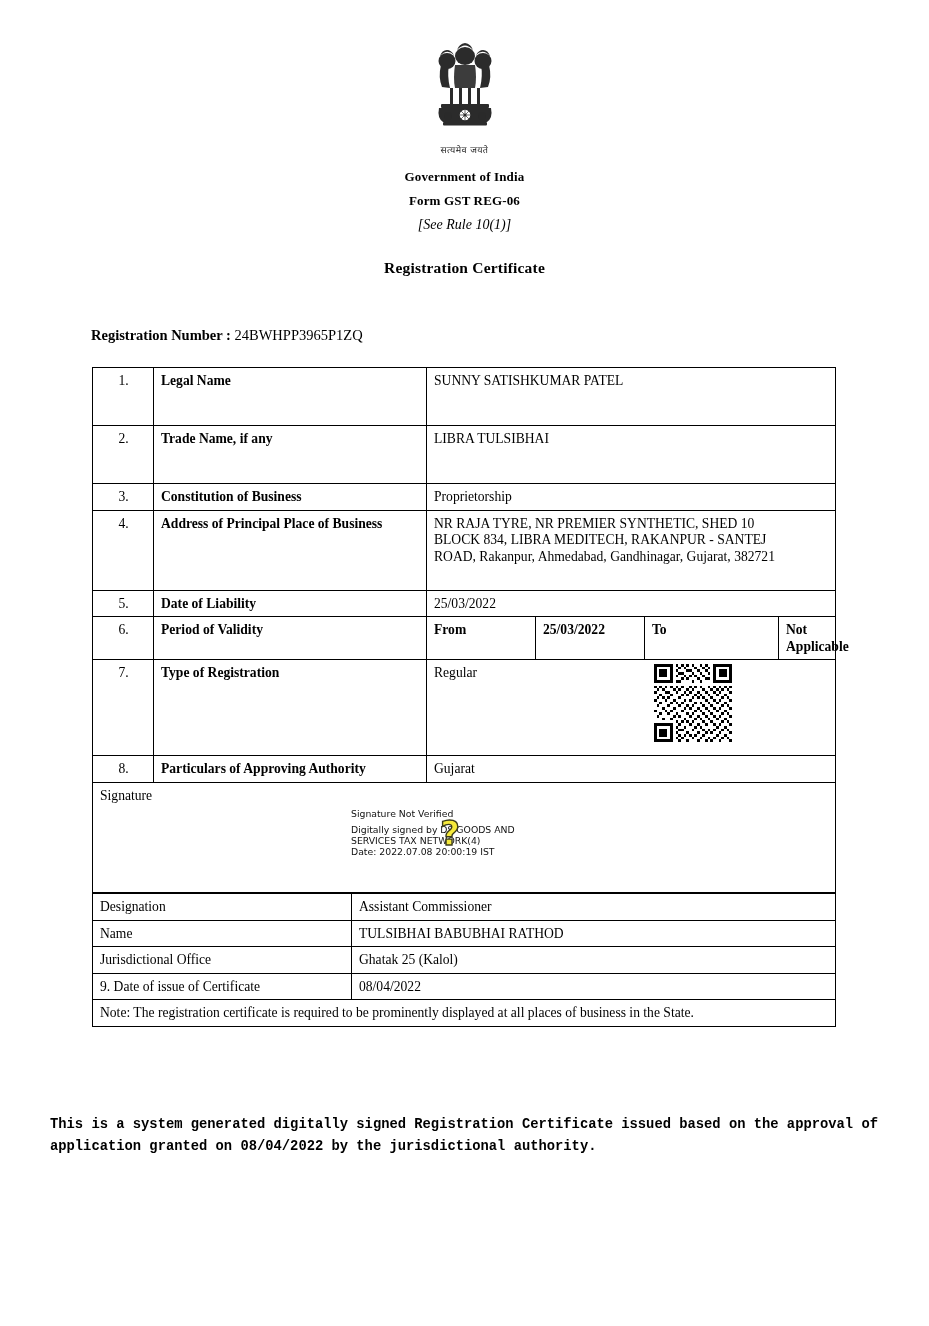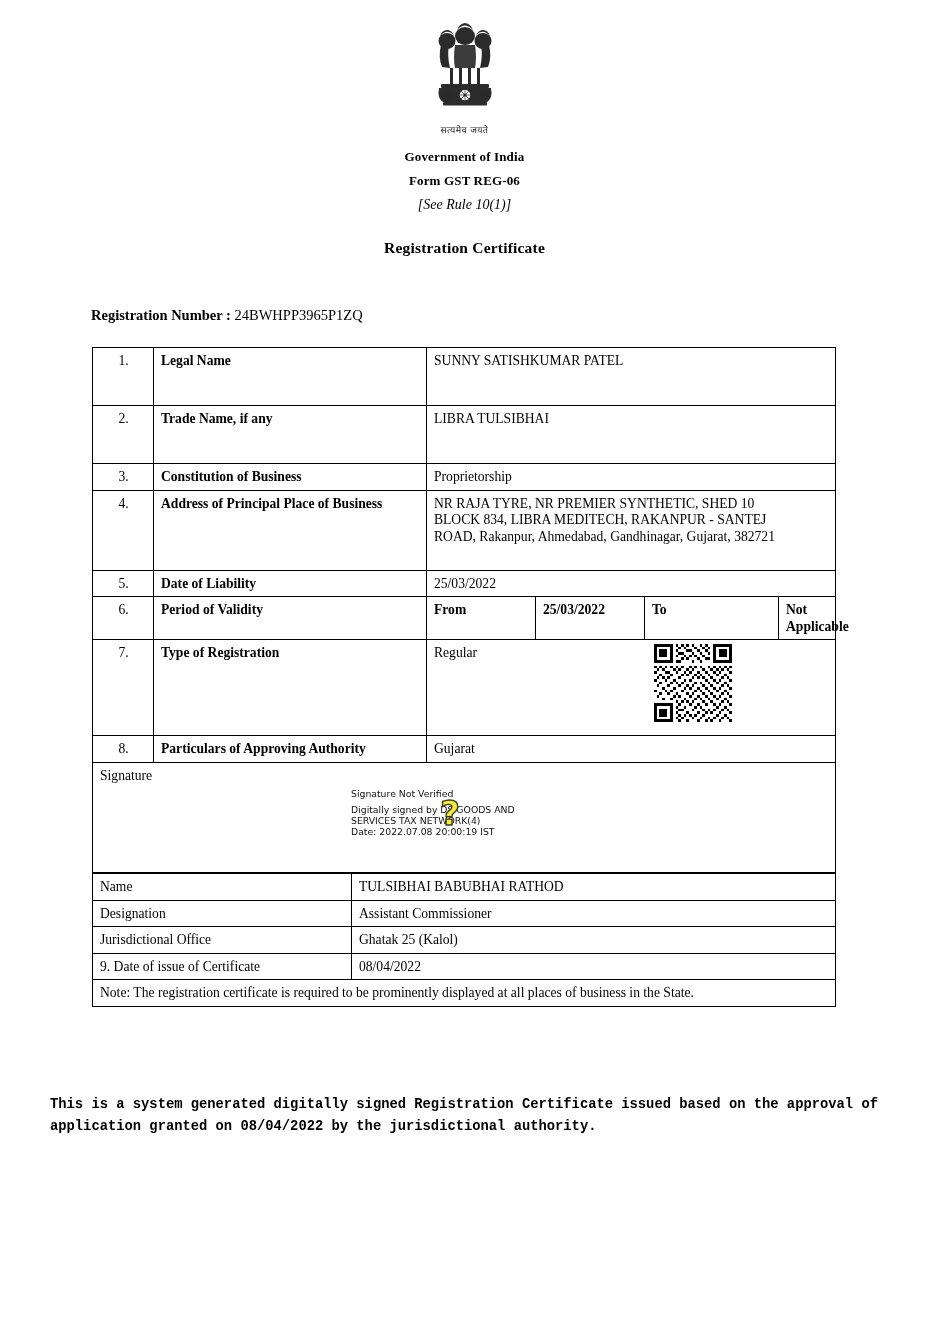--- a/index.html
+++ b/index.html
@@ -13,20 +13,21 @@
     position: relative;
     font-family: "Liberation Serif", "DejaVu Serif", serif;
     color: #000000;
     overflow: hidden;
   }
 
   .page {
     position: relative;
     width: 929px;
     height: 940px;
+    margin-top: 20px;
   }
 
   
   .emblem-wrap {
     position: absolute;
     left: 0;
     top: 14px;
     width: 929px;
     text-align: center;
   }
@@ -542,28 +543,28 @@
             </svg>
           </div>
         </td>
       </tr>
     </tbody>
   </table>
 
   <table class="tbl tbl-lower">
     <tbody>
       <tr>
+        <td class="l-label">Designation</td>
+        <td>Assistant Commissioner</td>
+      </tr>
+      <tr>
         <td class="l-label">Name</td>
         <td>TULSIBHAI BABUBHAI RATHOD</td>
       </tr>
       <tr>
-        <td class="l-label">Designation</td>
-        <td>Assistant Commissioner</td>
-      </tr>
-      <tr>
         <td class="l-label">Jurisdictional Office</td>
         <td>Ghatak 25 (Kalol)</td>
       </tr>
       <tr>
         <td class="l-label">9. Date of issue of Certificate</td>
         <td>08/04/2022</td>
       </tr>
       <tr class="note-row">
         <td colspan="2">Note: The registration certificate is required to be prominently displayed at all places of business in the State.</td>
       </tr>

